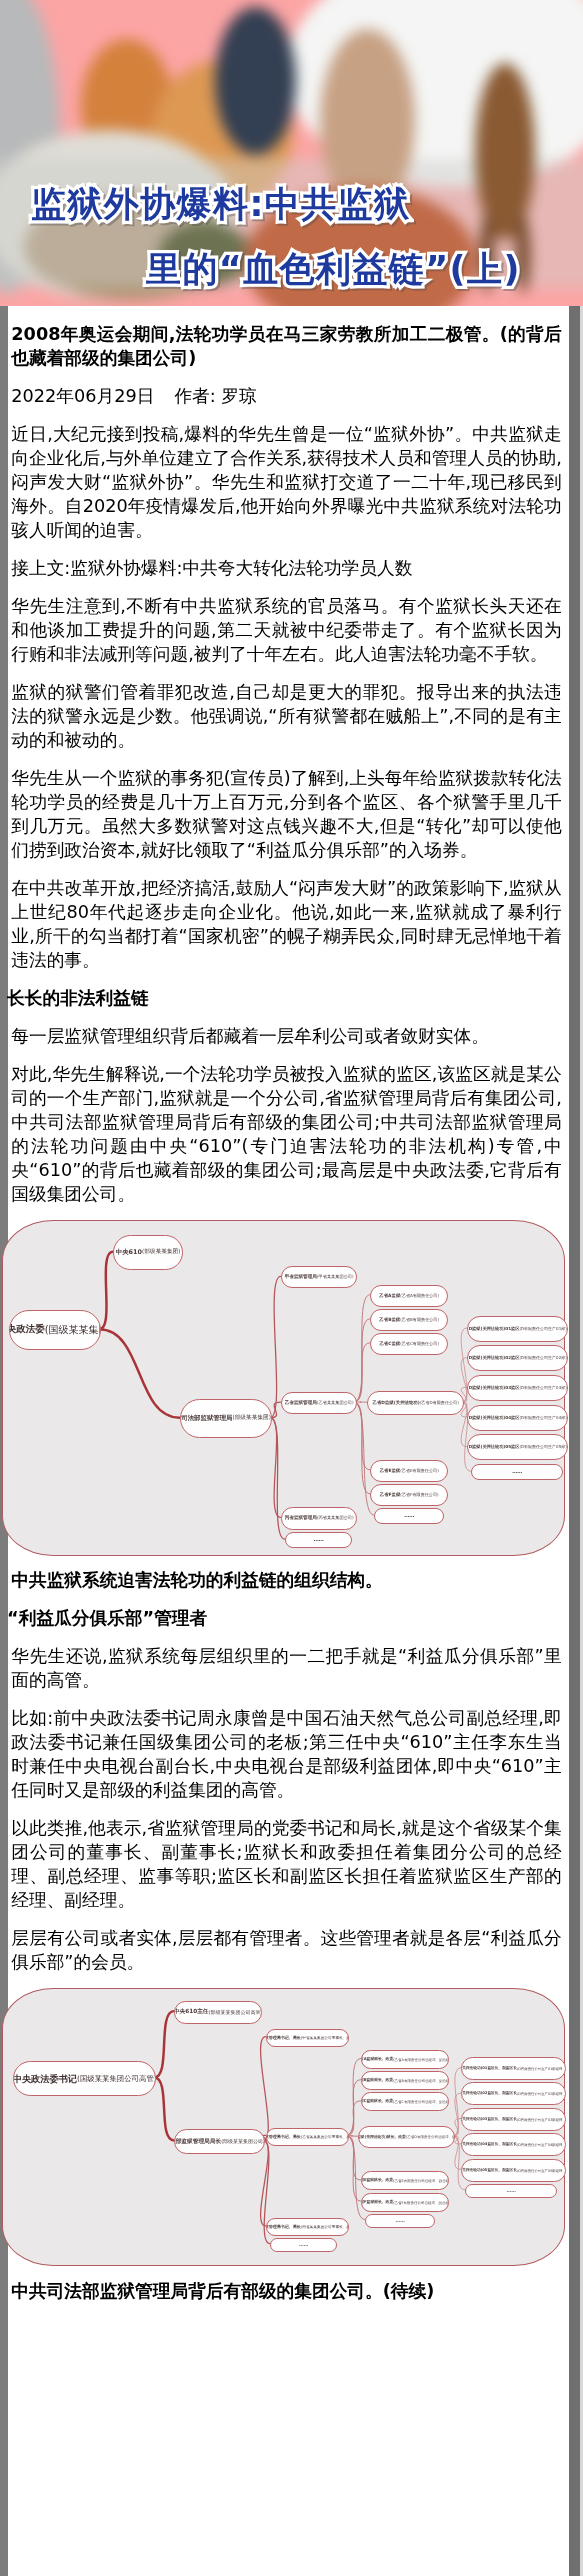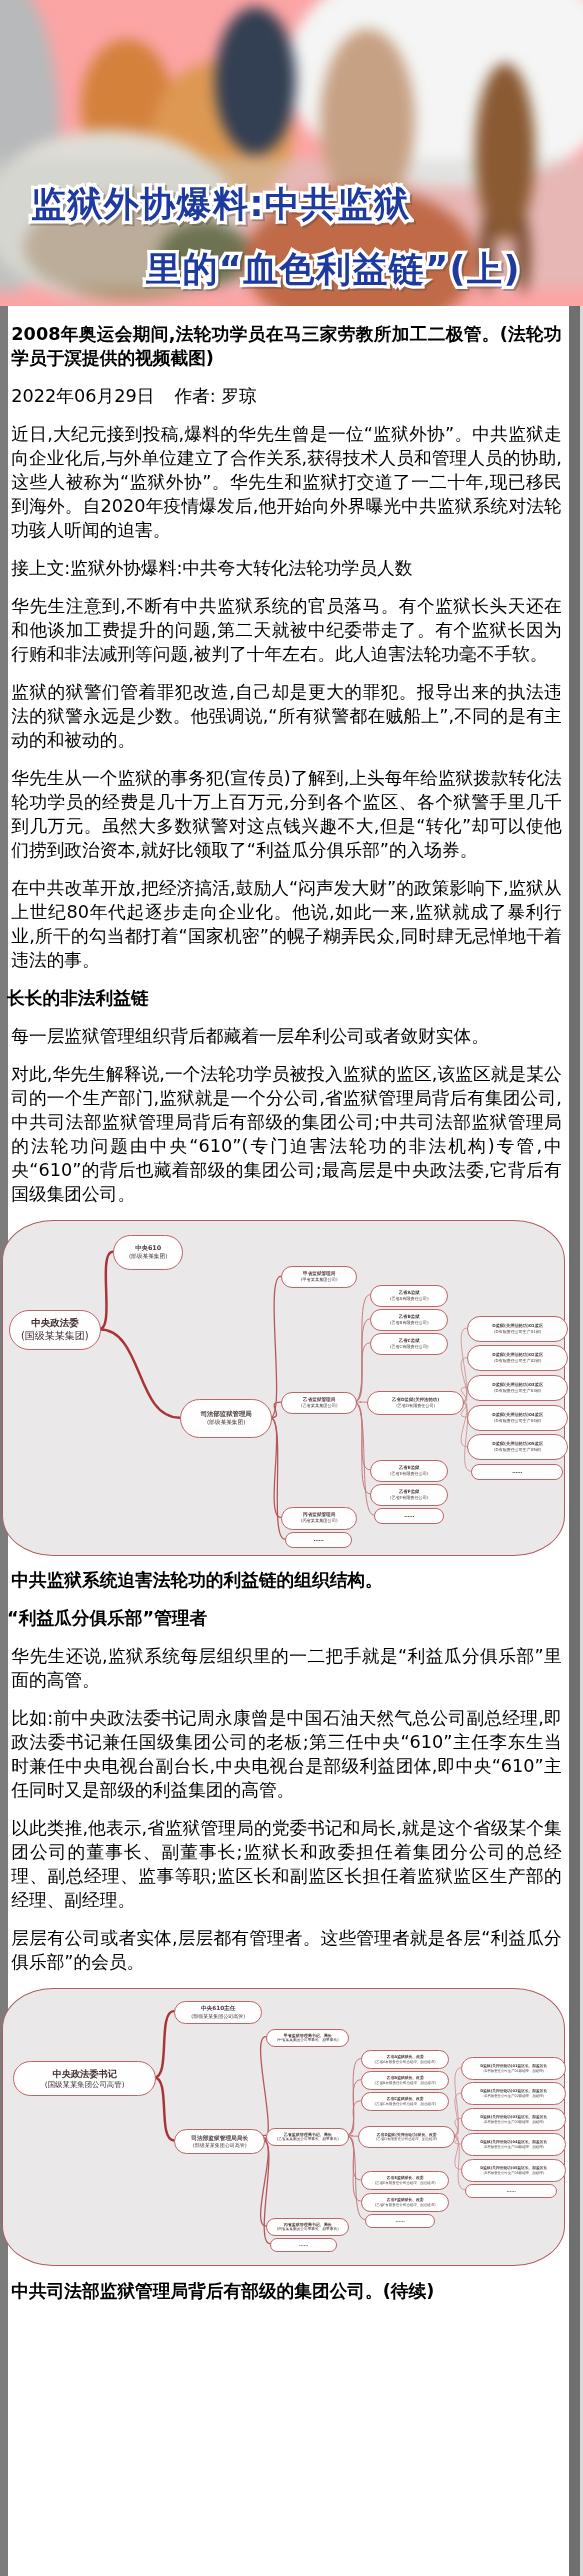--- a/index.html
+++ b/index.html
@@ -29,21 +29,21 @@
   .meta .sp{display:inline-block;width:20px}
   .heading{font-weight:bold;margin-left:-4.2px}
   .linkline{}
   
   .diagram{position:relative;width:561px;margin:0 0 12.7px -7px;background:#eae8e8;
            border:1.4px solid #b25b60;border-radius:51px/40px}
   #diagram1{height:334px}
   #diagram2{height:276px}
   .diagram svg{position:absolute;left:0;top:0}
   .node{position:absolute;background:#fefefe;border:1px solid #bf6468;border-radius:706px;
-        display:flex;flex-direction:column;align-items:center;justify-content:center;
+        display:flex;flex-direction:row;align-items:center;justify-content:center;
         text-align:center;color:#4a3a3a;line-height:1.3;overflow:hidden}
   .node.root{border-width:1.6px;color:#3d2c2c}
   .node .t{font-weight:bold;white-space:nowrap}
   .node .s{white-space:nowrap}
   .dcaption{font-weight:bold}
 </style>
 </head>
 <body>
 
 <div class="hero">
@@ -73,25 +73,25 @@
     <span class="stroke">里的“血色利益链”(上)</span>
     <span class="fill">里的“血色利益链”(上)</span>
   </div>
 </div>
 
 <div class="rail-left"></div>
 <div class="rail-right"></div>
 <div class="rail-right-edge"></div>
 
 <div class="article">
-  <p class="fl caption">2008年奥运会期间,法轮功学员在马三家劳教所加工二极管。(法轮功学员于溟提供的视频截图)</p>
+  <p class="fl caption">2008年奥运会期间,法轮功学员在马三家劳教所加工二极管。(的背后也藏着部级的集团公司)</p>
   <p class="fl meta"><span>2022年06月29日</span><span class="sp"></span><span>作者: 罗琼</span></p>
 
   <div id="flow-a">
-      <p class="fl paragraph">近日,大纪元接到投稿,爆料的华先生曾是一位“监狱外协”。中共监狱走向企业化后,与外单位建立了合作关系,获得技术人员和管理人员的协助,这些人被称为“监狱外协”。华先生和监狱打交道了一二十年,现已移民到海外。自2020年疫情爆发后,他开始向外界曝光中共监狱系统对法轮功骇人听闻的迫害。</p>
+      <p class="fl paragraph">近日,大纪元接到投稿,爆料的华先生曾是一位“监狱外协”。中共监狱走向企业化后,与外单位建立了合作关系,获得技术人员和管理人员的协助,闷声发大财“监狱外协”。华先生和监狱打交道了一二十年,现已移民到海外。自2020年疫情爆发后,他开始向外界曝光中共监狱系统对法轮功骇人听闻的迫害。</p>
       <p class="fl linkline">接上文:监狱外协爆料:中共夸大转化法轮功学员人数</p>
       <p class="fl paragraph">华先生注意到,不断有中共监狱系统的官员落马。有个监狱长头天还在和他谈加工费提升的问题,第二天就被中纪委带走了。有个监狱长因为行贿和非法减刑等问题,被判了十年左右。此人迫害法轮功毫不手软。</p>
       <p class="fl paragraph">监狱的狱警们管着罪犯改造,自己却是更大的罪犯。报导出来的执法违法的狱警永远是少数。他强调说,“所有狱警都在贼船上”,不同的是有主动的和被动的。</p>
       <p class="fl paragraph">华先生从一个监狱的事务犯(宣传员)了解到,上头每年给监狱拨款转化法轮功学员的经费是几十万上百万元,分到各个监区、各个狱警手里几千到几万元。虽然大多数狱警对这点钱兴趣不大,但是“转化”却可以使他们捞到政治资本,就好比领取了“利益瓜分俱乐部”的入场券。</p>
       <p class="fl paragraph">在中共改革开放,把经济搞活,鼓励人“闷声发大财”的政策影响下,监狱从上世纪80年代起逐步走向企业化。他说,如此一来,监狱就成了暴利行业,所干的勾当都打着“国家机密”的幌子糊弄民众,同时肆无忌惮地干着违法的事。</p>
       <p class="fl heading">长长的非法利益链</p>
       <p class="fl paragraph">每一层监狱管理组织背后都藏着一层牟利公司或者敛财实体。</p>
       <p class="fl paragraph">对此,华先生解释说,一个法轮功学员被投入监狱的监区,该监区就是某公司的一个生产部门,监狱就是一个分公司,省监狱管理局背后有集团公司,中共司法部监狱管理局背后有部级的集团公司;中共司法部监狱管理局的法轮功问题由中央“610”(专门迫害法轮功的非法机构)专管,中央“610”的背后也藏着部级的集团公司;最高层是中央政法委,它背后有国级集团公司。</p>
     </div>
 

